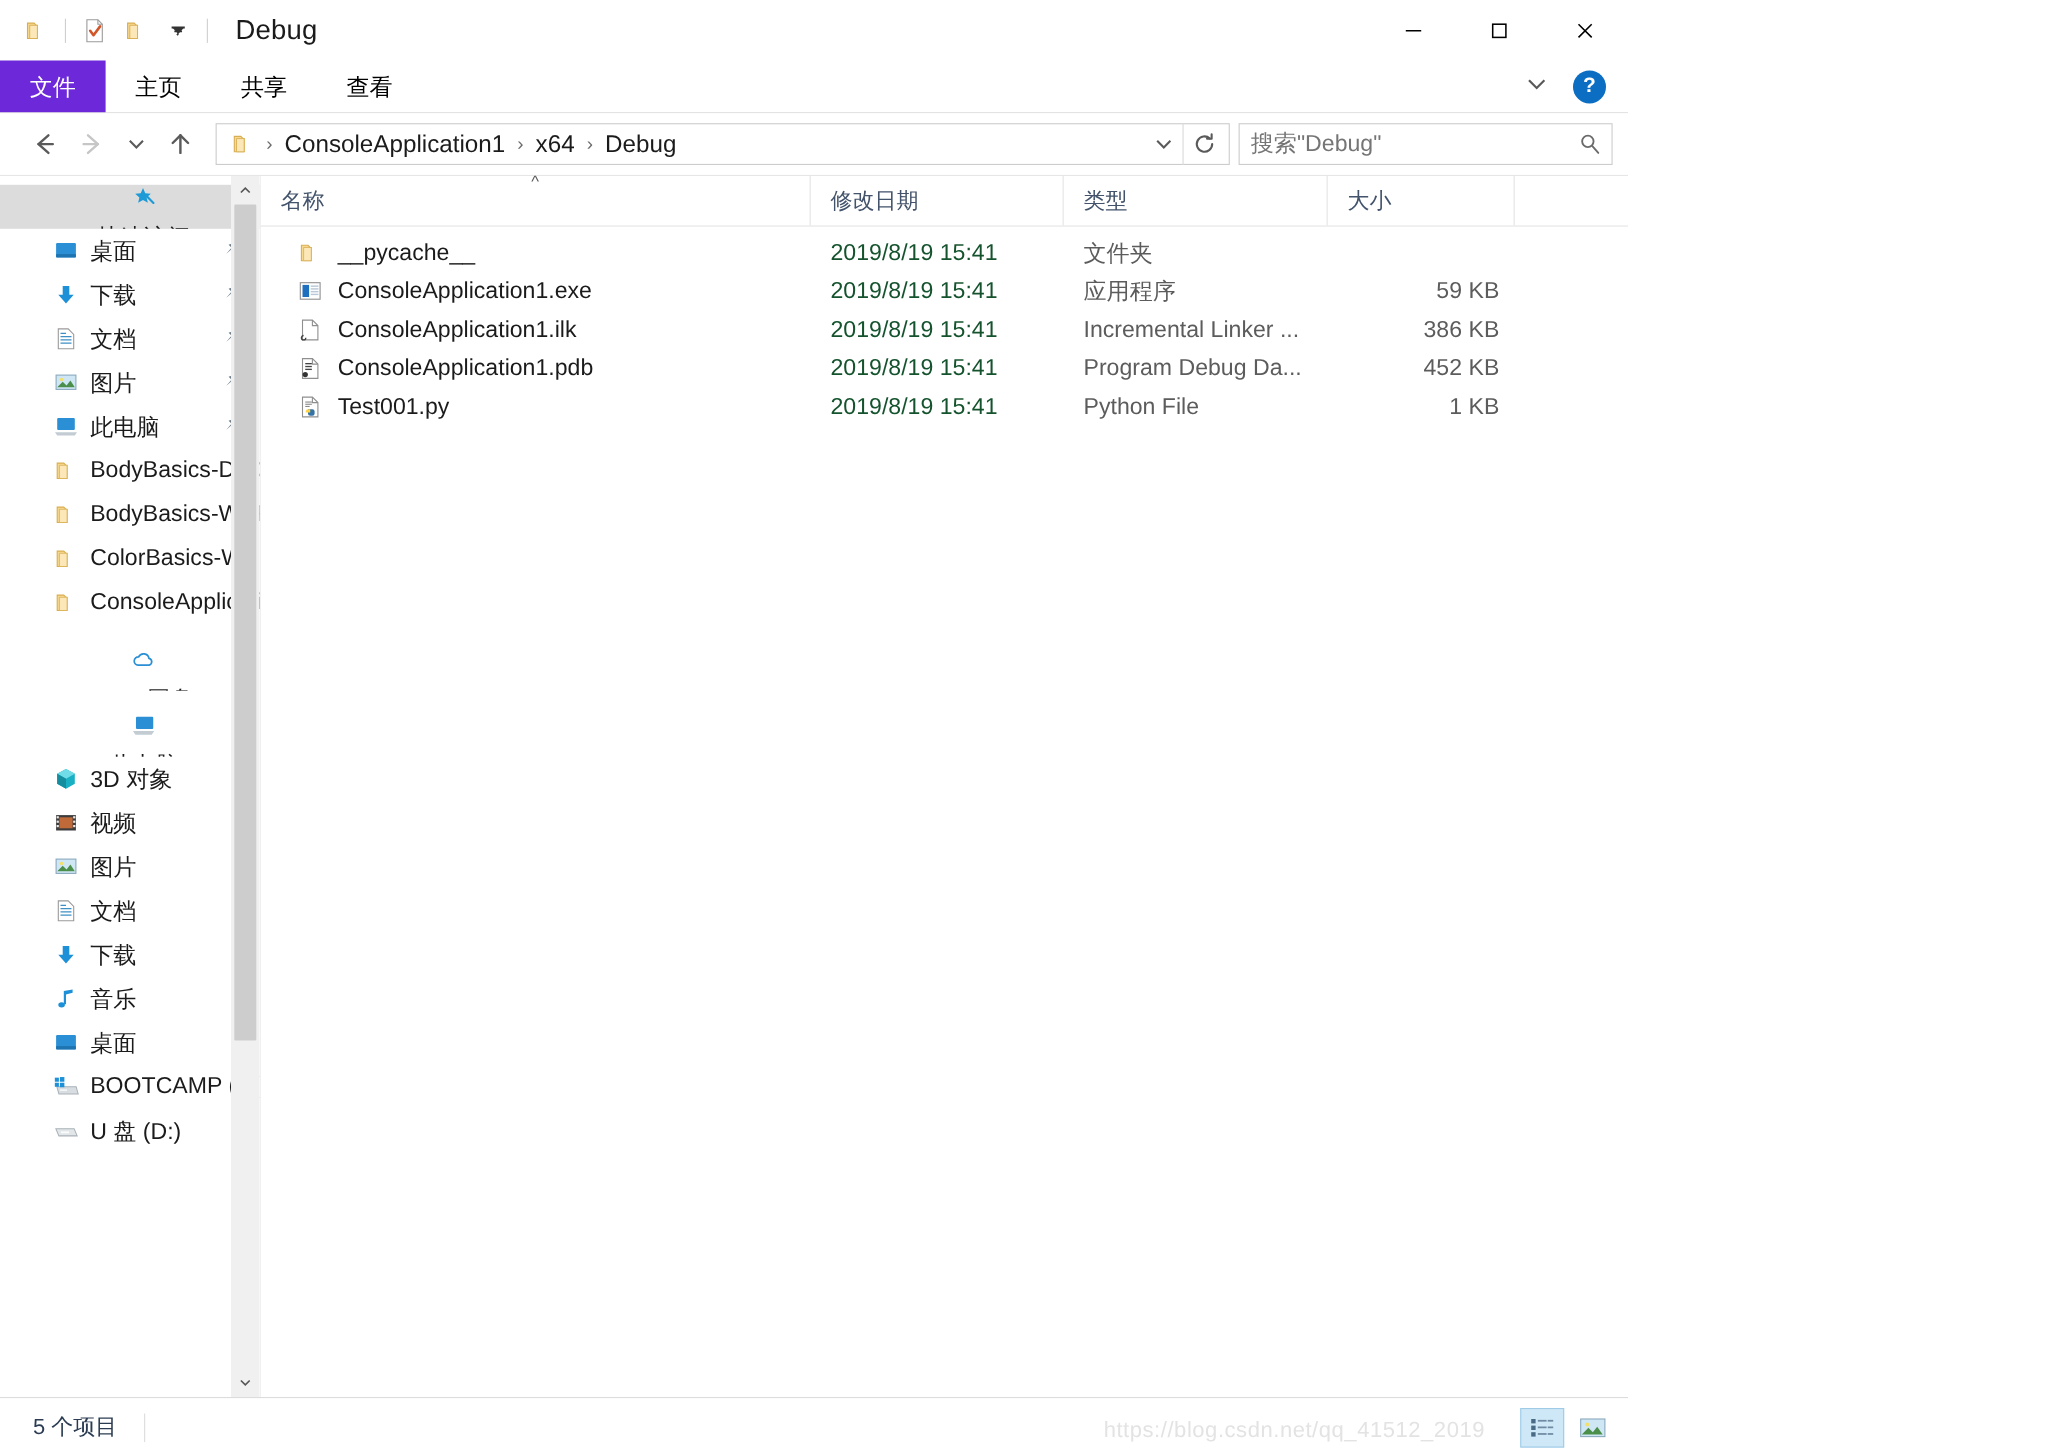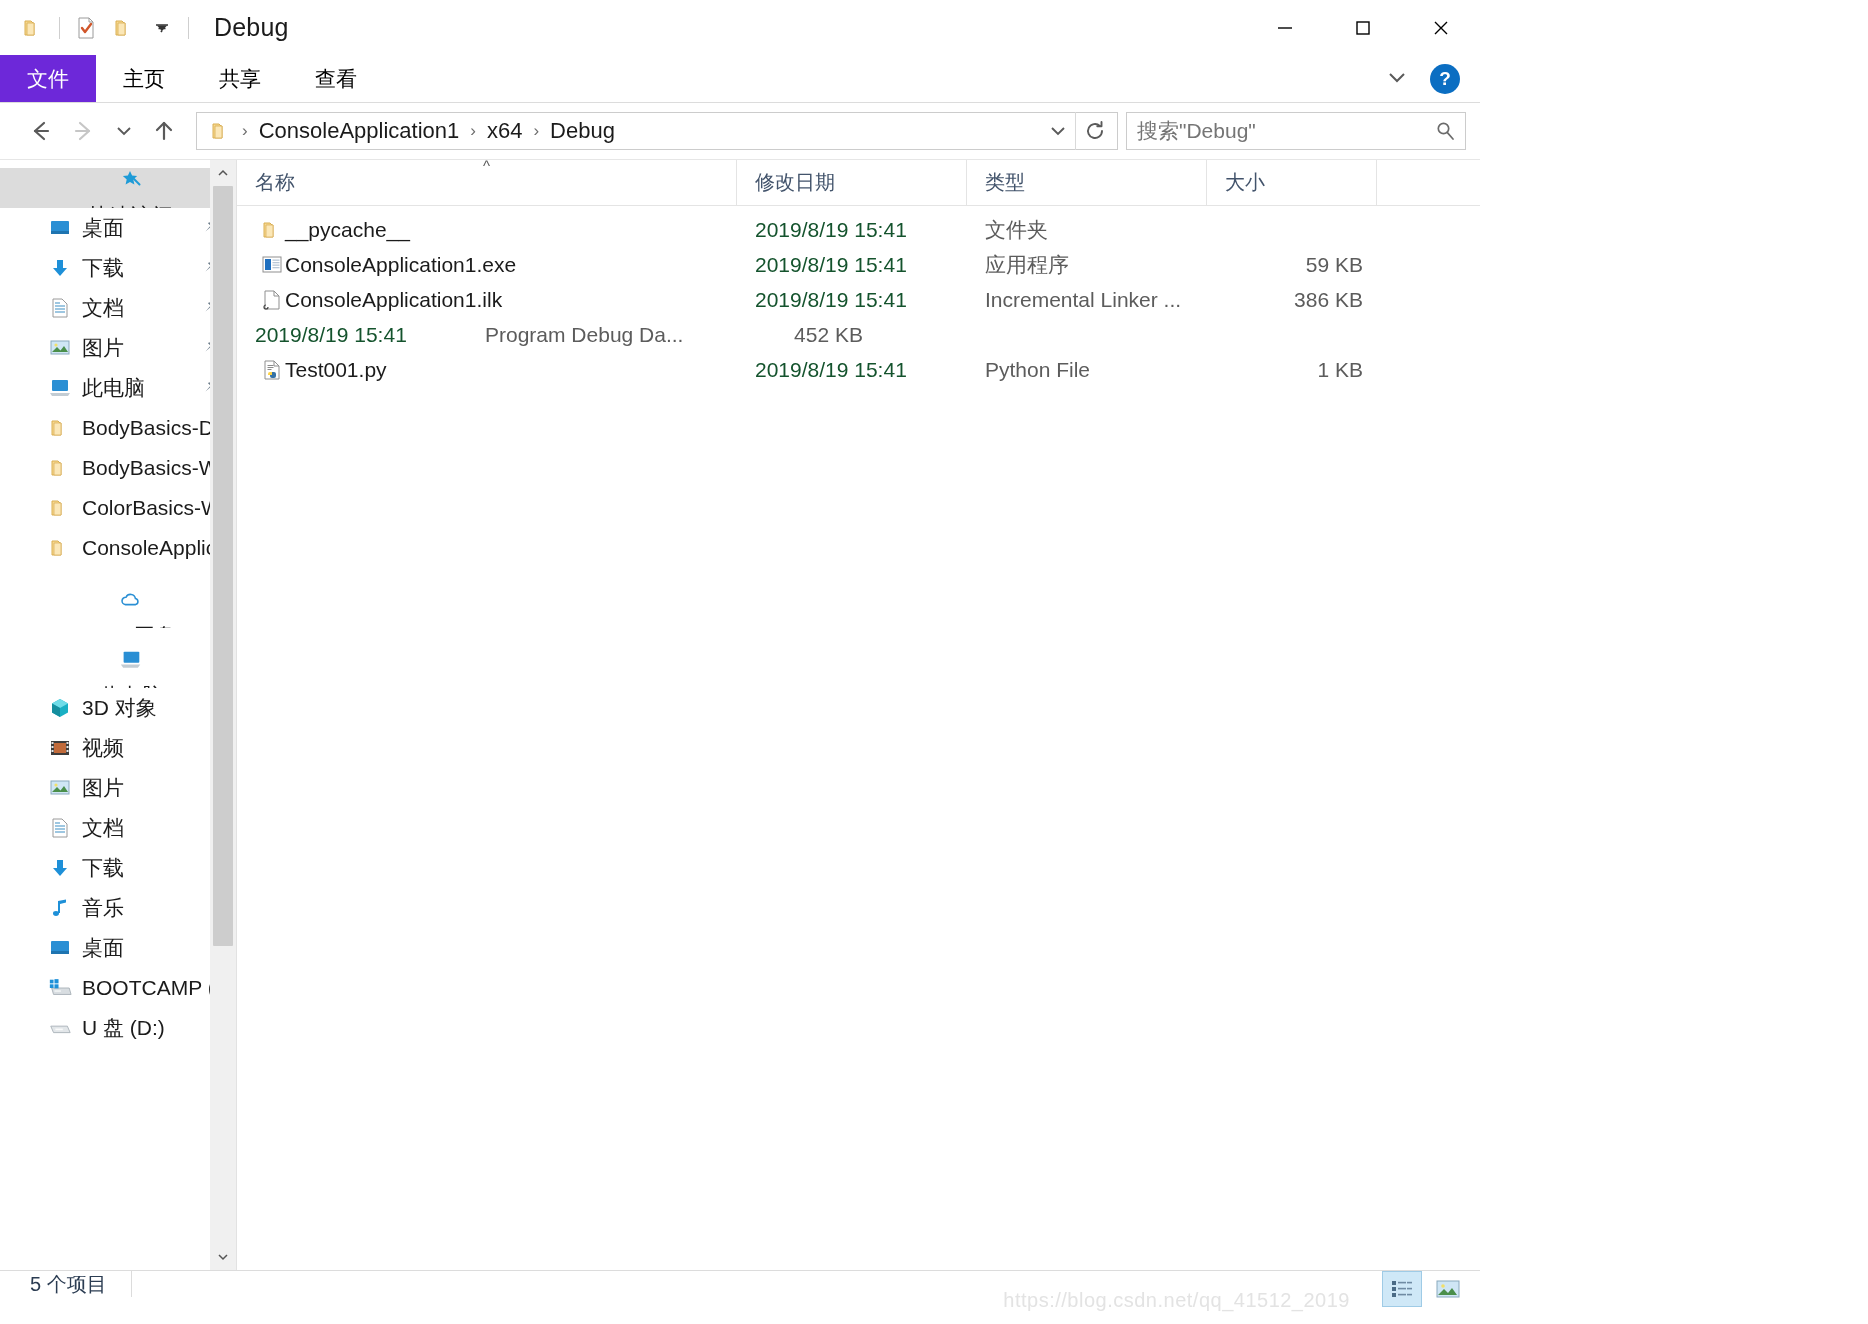--- a/index.html
+++ b/index.html
@@ -117,29 +117,29 @@
   }
   .col.name { width: 500px; flex: 0 0 500px; }
   .col.date { width: 230px; flex: 0 0 230px; }
   .col.type { width: 240px; flex: 0 0 240px; }
   .col.size { width: 170px; flex: 0 0 170px; }
   .sort-caret { position: absolute; top: -3px; left: 50%; transform: translateX(-50%); color:#5b5b5b; font-size: 15px; }
 
   .rows { flex: 1; overflow: hidden; padding-top: 6px; }
   .row { height: 35px; display: flex; align-items: center; font-size: 21px; color: #1b1b1b; }
   .cell { display: flex; align-items: center; height: 100%; }
-  .cell.name { width: 500px; flex: 0 0 500px; padding-left: 22px; }
+  .cell.name { width: 500px; flex: 0 0 500px; padding-left: 32px; gap: 12px; }
   .cell.date { width: 230px; flex: 0 0 230px; color: #14532d; padding-left: 18px; }
   .cell.type { width: 240px; flex: 0 0 240px; color: #5c5c5c; padding-left: 18px; white-space: nowrap; overflow: hidden; }
   .cell.size { width: 170px; flex: 0 0 170px; color: #5c5c5c; justify-content: flex-end; padding-right: 14px; }
   .file-ico { width: 26px; height: 26px; flex: 0 0 26px; display:flex; align-items:center; justify-content:center; }
 
   
   .statusbar {
-    height: 54px; flex: 0 0 54px; display: flex; align-items: flex-start;
+    height: 54px; flex: 0 0 54px; display: flex; align-items: center;
     border-top: 1px solid #dcdcdc; padding: 0 12px 0 30px; background:#fff; position: relative;
   }
   .status-text { font-size: 20px; color: #2b3c52; }
   .status-sep { width: 1px; height: 26px; background: #dcdcdc; margin-left: 24px; }
   .viewbtns { margin-left: auto; display: flex; gap: 6px; align-items:center; }
   .viewbtn { width: 40px; height: 36px; display:flex; align-items:center; justify-content:center; }
   .viewbtn.active { background: #cfe8f7; border: 1px solid #9fcbe6; }
   .watermark {
     position: absolute; right: 130px; bottom: 12px; font-size: 20px;
     color: #e3e3e3; letter-spacing: .5px; white-space: nowrap;
@@ -620,20 +620,35 @@
                 </svg>
             </span>
             <span>ConsoleApplication1.ilk</span>
           </div>
           <div class="cell date">2019/8/19 15:41</div>
           <div class="cell type">Incremental Linker ...</div>
           <div class="cell size">386 KB</div>
         </div>
 
         <div class="row">
+          <div class="cell name">
+            <span class="file-ico">
+              <svg width="24" height="24" viewBox="0 0 24 24">
+                  <path d="M5 3h9l5 5v13H5z" fill="#fff" stroke="#8f8f8f"></path>
+                  <path d="M14 3v5h5" fill="none" stroke="#8f8f8f"></path>
+                  <g fill="#444">
+                    <rect x="7.5" y="7" width="6" height="1.2"></rect>
+                    <rect x="7.5" y="9.6" width="6" height="1.2"></rect>
+                    <rect x="7.5" y="12.2" width="6" height="1.2"></rect>
+                  </g>
+                  <circle cx="7.5" cy="17.5" r="2.4" fill="#333"></circle>
+                </svg>
+            </span>
+            <span>ConsoleApplication1.pdb</span>
+          </div>
           <div class="cell date">2019/8/19 15:41</div>
           <div class="cell type">Program Debug Da...</div>
           <div class="cell size">452 KB</div>
         </div>
 
         <div class="row">
           <div class="cell name">
             <span class="file-ico">
               <svg width="24" height="24" viewBox="0 0 24 24">
                   <path d="M5 3h9l5 5v13H5z" fill="#fff" stroke="#8f8f8f"></path>

